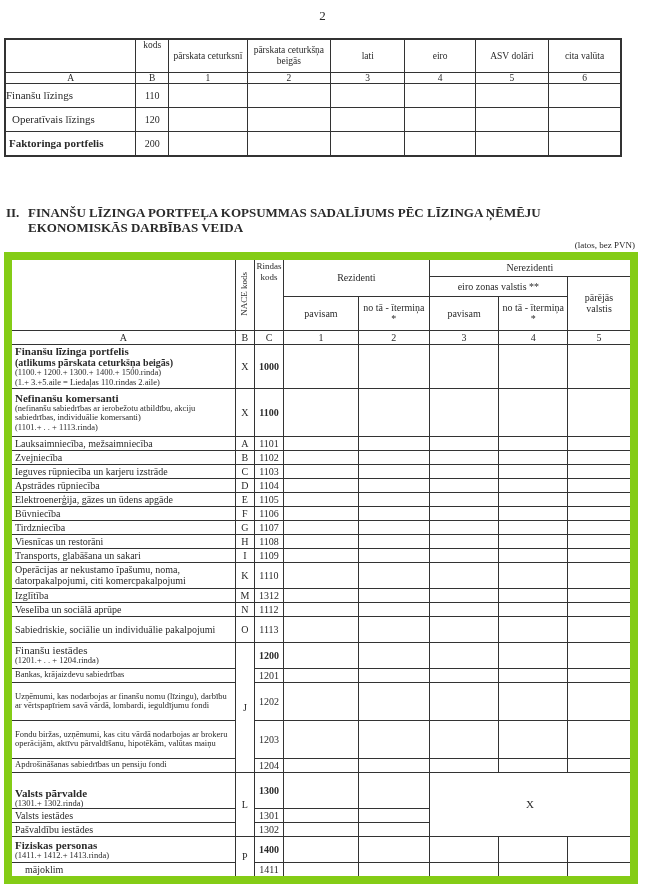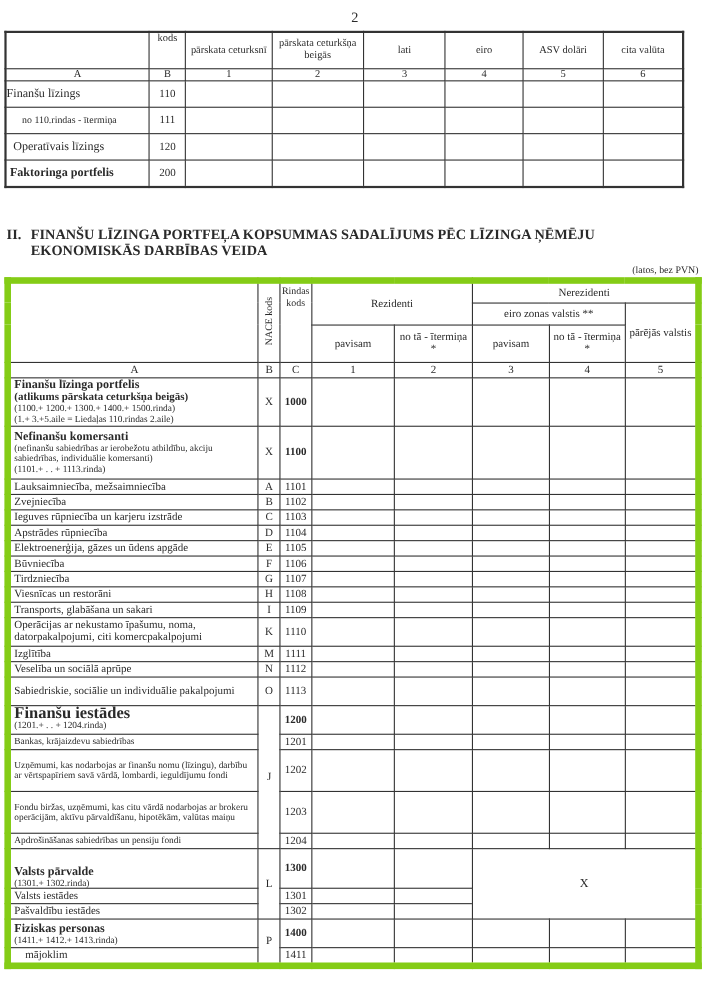--- a/index.html
+++ b/index.html
@@ -6,31 +6,31 @@
   body {
     width: 645px; height: 894px; overflow: hidden; position: relative;
     font-family: "Liberation Serif", "DejaVu Serif", serif; color: #2a2a2a;
   }
   .page-num { position: absolute; top: 8px; left: 0; width: 645px; text-align: center; font-size: 13px; }
   table { border-collapse: collapse; position: absolute; table-layout: fixed; }
   td { border: 1px solid #333; padding: 0 3px; vertical-align: middle; font-size: 10px; line-height: 11px; }
   .c { text-align: center; }
   .b { font-weight: bold; }
   .sm { font-size: 8.5px; line-height: 9.5px; }
-  #t1 { left: 4px; top: 28px; width: 618px; border: 2px solid #333; }
+  #t1 { left: 4px; top: 38px; width: 618px; border: 2px solid #333; }
   #t1 td { height: 34px; }
   #t1 tr.hdr td { height: 32px; font-size: 9.5px; }
   #t1 tr.letters td { height: 10px; font-size: 9.5px; line-height: 10px; }
   #t1 tr.body td { height: 22px; }
   .lbl-main { font-size: 11px; }
   .sec-title { position: absolute; left: 6px; top: 205px; font-size: 13px; line-height: 15px; font-weight: bold; width: 620px; }
   .sec-title .num { display: inline-block; width: 22px; }
   .sec-title .ind { padding-left: 22px; }
   .unit-note { position: absolute; right: 10px; top: 240px; font-size: 9px; }
-  #t2 { left: 4px; top: 252px; width: 634px; border: 6px solid #84cc16; }
+  #t2 { left: 4px; top: 252px; width: 634px; border: 8px solid #84cc16; }
   #t2 td { height: 13px; }
   .vert { writing-mode: vertical-rl; transform: rotate(180deg); font-size: 9px; }
   .xmark { font-size: 11px; }
 </style>
 </head>
 <body>
 
 <div class="page-num">2</div>
 
 <table id="t1">
@@ -69,30 +69,20 @@
     <td class="lbl-main" style="padding-left:0">Finanšu līzings</td>
     <td class="c">110</td>
     <td></td>
         <td></td>
         <td></td>
         <td></td>
         <td></td>
         <td></td>
   </tr>
   <tr class="body" style="height:24px">
-    <td style="padding-left:14px;font-size:9px">no 110.rindas - ītermiņa</td>
-    <td class="c">111</td>
-    <td></td>
-        <td></td>
-        <td></td>
-        <td></td>
-        <td></td>
-        <td></td>
-  </tr>
-  <tr class="body" style="height:24px">
     <td class="lbl-main" style="padding-left:6px">Operatīvais līzings</td>
     <td class="c">120</td>
     <td></td>
         <td></td>
         <td></td>
         <td></td>
         <td></td>
         <td></td>
   </tr>
   <tr class="body" style="height:24px">
@@ -302,21 +292,21 @@
         <td></td>
         <td></td>
         <td></td>
         <td></td>
       </tr>
       <tr style="height: 14px;">
         <td>
           <div>Izglītība</div>
         </td>
         <td class="c">M</td>
-        <td class="c">1111</td>
+        <td class="c">1312</td>
         <td></td>
         <td></td>
         <td></td>
         <td></td>
         <td></td>
       </tr>
       <tr style="height: 14px;">
         <td>
           <div>Veselība un sociālā aprūpe</div>
         </td>
@@ -335,21 +325,21 @@
         <td class="c">O</td>
         <td class="c">1113</td>
         <td></td>
         <td></td>
         <td></td>
         <td></td>
         <td></td>
       </tr>
       <tr style="height: 26px;">
         <td>
-          <div style="font-weight: bold; font-size: 15px; line-height: 12px;">Finanšu iestādes</div>
+          <div style="font-weight: normal; font-size: 11px; line-height: 12px;">Finanšu iestādes</div>
           <div class="sm">(1201.+ . . + 1204.rinda)</div>
         </td>
         <td class="c" rowspan="5">J</td>
         <td class="c b">1200</td>
         <td></td>
         <td></td>
         <td></td>
         <td></td>
         <td></td>
       </tr>

